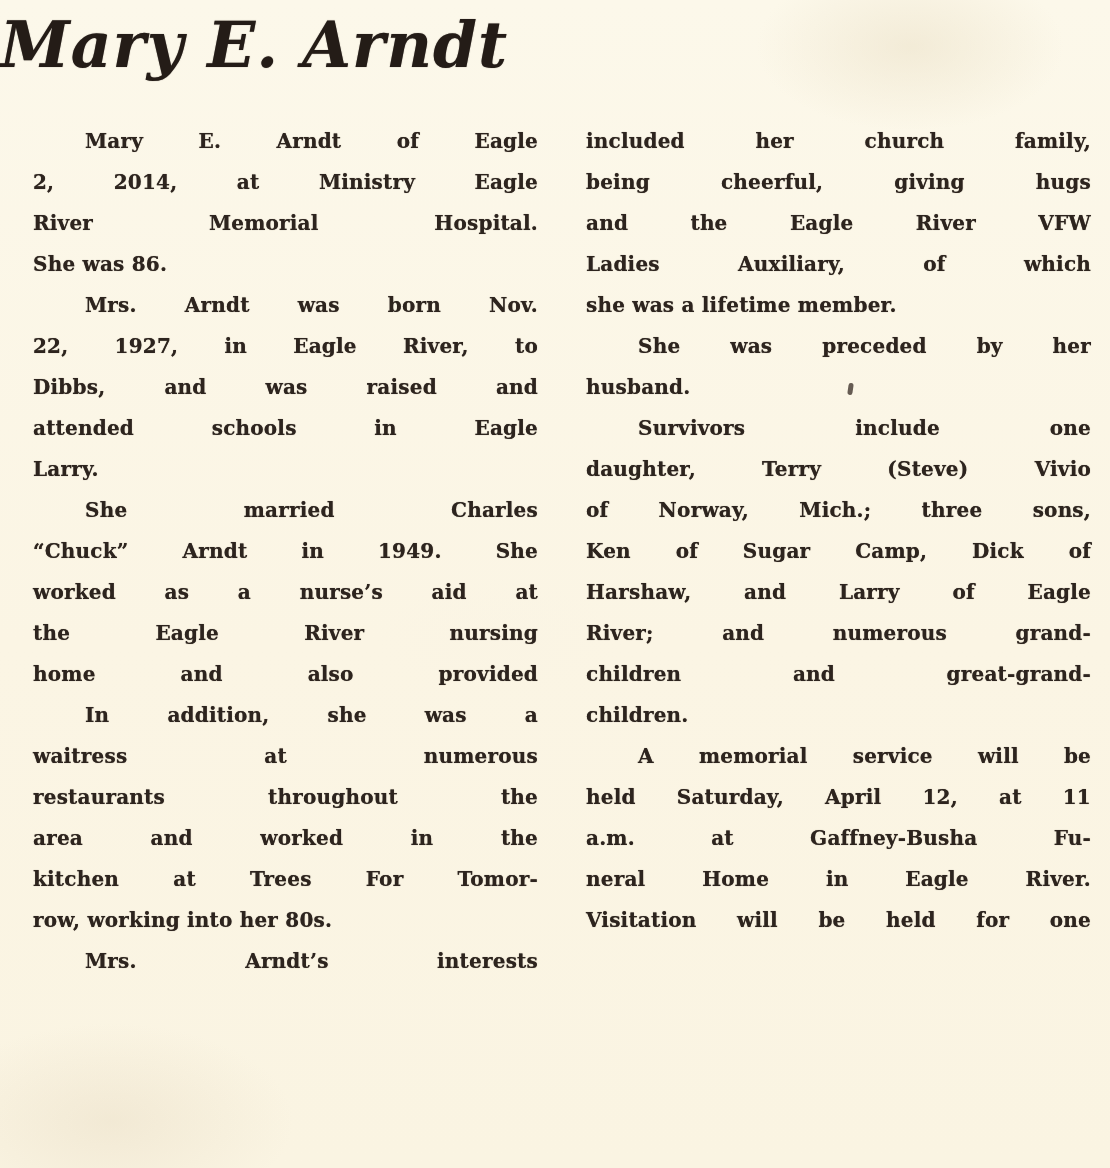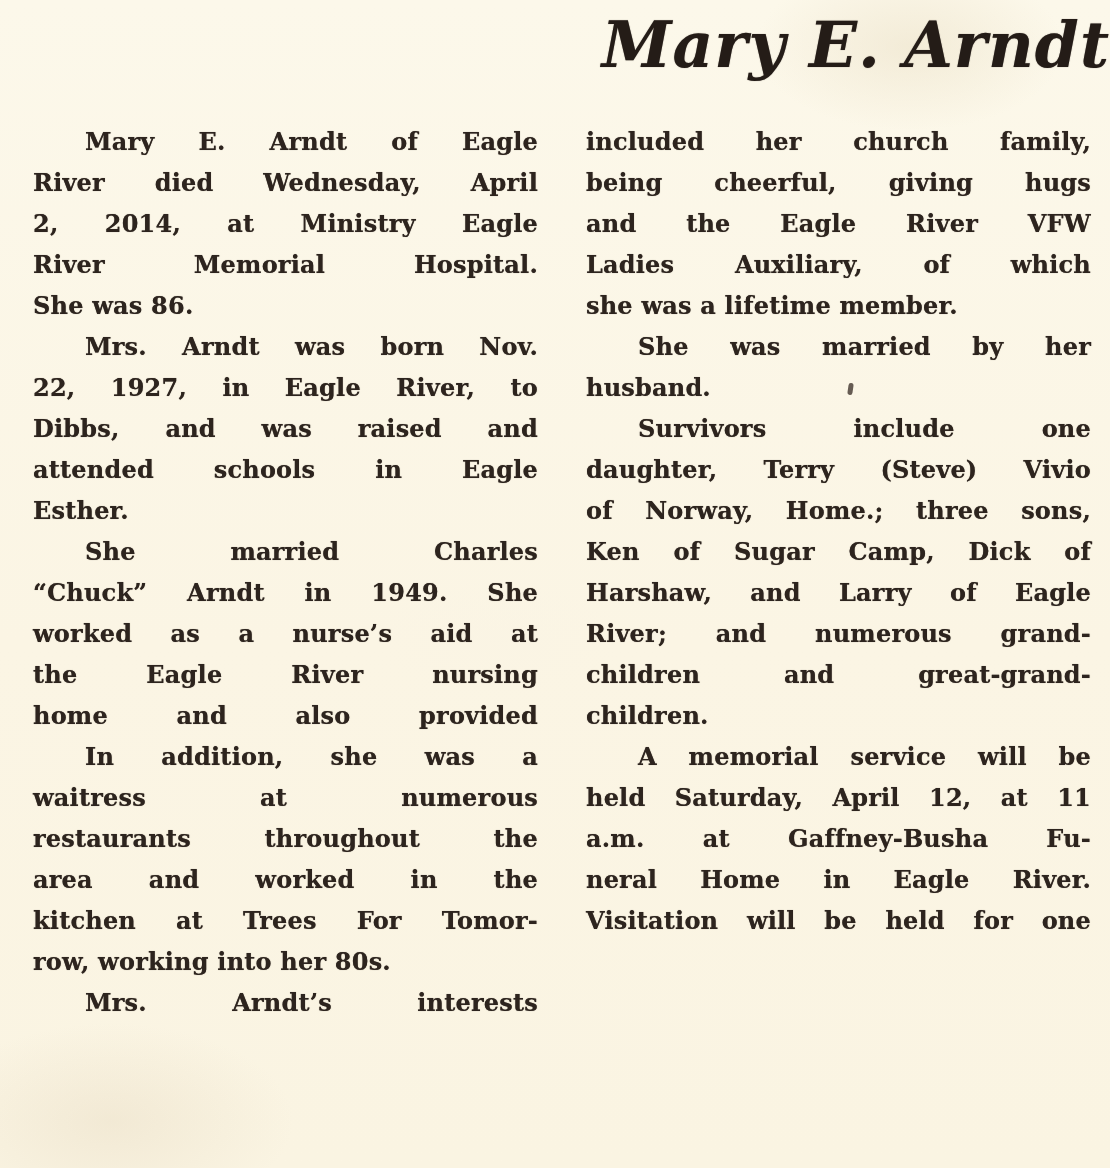--- a/index.html
+++ b/index.html
@@ -16,40 +16,40 @@
     background:
       radial-gradient(ellipse 220px 120px at 82% 4%, rgba(235,225,200,0.55), rgba(235,225,200,0) 70%),
       radial-gradient(ellipse 260px 140px at 10% 96%, rgba(232,220,196,0.45), rgba(232,220,196,0) 70%),
       radial-gradient(ellipse 180px 90px at 45% 55%, rgba(250,244,228,0.6), rgba(250,244,228,0) 70%),
       linear-gradient(180deg, #fcf8ea 0%, #fbf5e4 55%, #faf4e2 100%);
     font-family: "DejaVu Serif", "Liberation Serif", serif;
     color: #2d241e;
   }
   .title {
     margin: 10px 0 2px 0;
-    text-align: right;
+    text-align: left;
     font-size: 63px;
     line-height: 1.12;
     font-weight: bold;
     font-style: italic;
     color: #241c17;
     letter-spacing: 1px;
     text-shadow: 0 0 1px rgba(36,28,23,0.55);
   }
   .cols {
     display: flex;
     margin: 40px 19px 0 33px;
     gap: 48px;
   }
   .col {
     width: 505px;
     flex: 0 0 505px;
   }
   .ln {
-    font-size: 24px;
+    font-size: 20px;
     line-height: 41px;
     font-weight: bold;
     letter-spacing: 0.2px;
     white-space: normal;
     text-align: justify;
     text-align-last: justify;
     text-shadow: 0 0 0.7px rgba(45,36,30,0.75);
   }
   .ln.end {
     text-align: center;
@@ -72,54 +72,53 @@
 </head>
 <body>
 
 <div class="page">
   <h1 class="title">Mary E. Arndt</h1>
   <div class="speck"></div>
   <div class="cols">
 
     <div class="col">
       <div class="ln indent">Mary E. Arndt of Eagle</div>
-      <div class="ln">River died Wednesday, April</div>
       <div class="ln">2, 2014, at Ministry Eagle</div>
       <div class="ln">River Memorial Hospital.</div>
       <div class="ln end">She was 86.</div>
       <div class="ln indent">Mrs. Arndt was born Nov.</div>
       <div class="ln">22, 1927, in Eagle River, to</div>
       <div class="ln">Dibbs, and was raised and</div>
       <div class="ln">attended schools in Eagle</div>
-      <div class="ln end">Esther.</div>
+      <div class="ln end">Larry.</div>
       <div class="ln indent">She married Charles</div>
       <div class="ln">“Chuck” Arndt in 1949. She</div>
       <div class="ln">worked as a nurse’s aid at</div>
       <div class="ln">the Eagle River nursing</div>
       <div class="ln">home and also provided</div>
       <div class="ln indent">In addition, she was a</div>
       <div class="ln">waitress at numerous</div>
       <div class="ln">restaurants throughout the</div>
       <div class="ln">area and worked in the</div>
       <div class="ln">kitchen at Trees For Tomor-</div>
       <div class="ln end">row, working into her 80s.</div>
       <div class="ln indent">Mrs. Arndt’s interests</div>
     </div>
 
     <div class="col">
       <div class="ln">included her church family,</div>
       <div class="ln">being cheerful, giving hugs</div>
       <div class="ln">and the Eagle River VFW</div>
       <div class="ln">Ladies Auxiliary, of which</div>
       <div class="ln end">she was a lifetime member.</div>
-      <div class="ln indent">She was married by her</div>
+      <div class="ln indent">She was preceded by her</div>
       <div class="ln end">husband.</div>
       <div class="ln indent">Survivors include one</div>
       <div class="ln">daughter, Terry (Steve) Vivio</div>
-      <div class="ln">of Norway, Home.; three sons,</div>
+      <div class="ln">of Norway, Mich.; three sons,</div>
       <div class="ln">Ken of Sugar Camp, Dick of</div>
       <div class="ln">Harshaw, and Larry of Eagle</div>
       <div class="ln">River; and numerous grand-</div>
       <div class="ln">children and great-grand-</div>
       <div class="ln end">children.</div>
       <div class="ln indent">A memorial service will be</div>
       <div class="ln">held Saturday, April 12, at 11</div>
       <div class="ln">a.m. at Gaffney-Busha Fu-</div>
       <div class="ln">neral Home in Eagle River.</div>
       <div class="ln">Visitation will be held for one</div>

